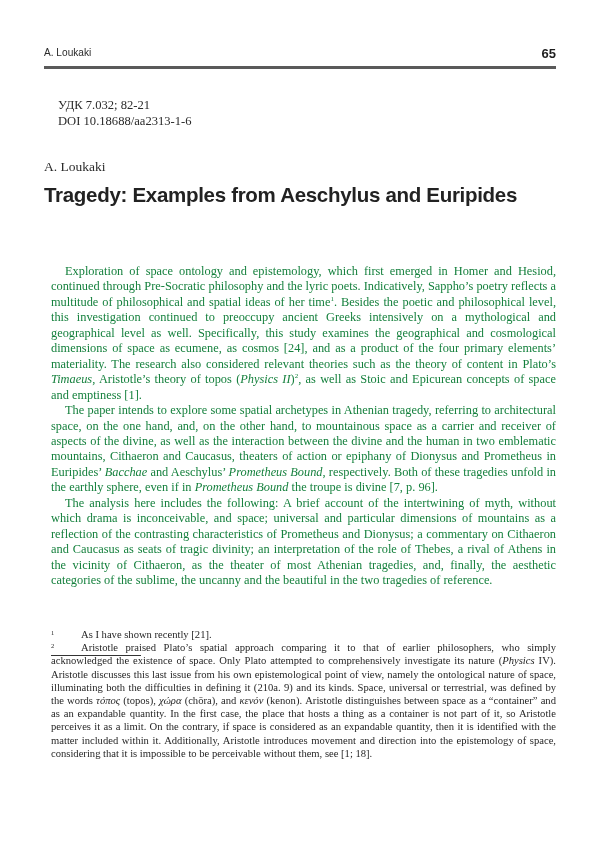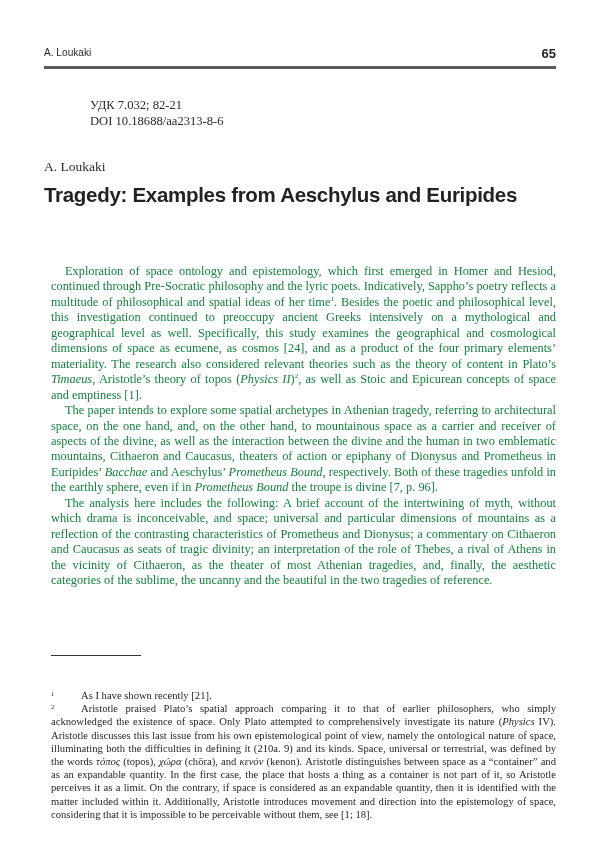--- a/index.html
+++ b/index.html
@@ -7,55 +7,55 @@
   .page { position: absolute; left: 0; top: 0; width: 556px; height: 855px; }
 
   .running-head { position: absolute; left: 44px; top: 46px; width: 512px; height: 18px;
     font-family: "Liberation Sans", sans-serif; font-size: 11.5px; }
   .running-head .author { position: absolute; left: 0; top: 0; color: #2a2a2a; transform: scaleX(0.88); transform-origin: left; }
   .running-head .pageno { position: absolute; right: 0; top: 0; font-weight: bold; font-size: 13px; }
   .head-rule { position: absolute; left: 44px; top: 66px; width: 512px; height: 3px; background: #5a5a5a; }
 
   .meta { position: absolute; left: 58px; top: 98px; font-family: "Liberation Serif", serif;
     font-size: 12.6px; line-height: 15.5px; color: #2a2a2a; }
-  .meta div { white-space: nowrap; margin-left: 32px; }
+  .meta div { white-space: nowrap; }
 
   .byline { position: absolute; left: 44px; top: 159px; font-family: "Liberation Serif", serif;
     font-size: 13.5px; color: #2a2a2a; }
 
   .title { position: absolute; left: 44px; top: 183px; width: 520px; font-family: "Liberation Sans", sans-serif;
     font-weight: bold; font-size: 20.5px; line-height: 24px; color: #222; letter-spacing: -0.3px; }
   .title div { white-space: nowrap; }
 
   .body { position: absolute; left: 51px; top: 264px; width: 505px; font-family: "Liberation Serif", serif;
     font-size: 12.35px; line-height: 15.45px; color: #15803d; text-align: justify; }
   .body p { margin: 0; text-indent: 14px; }
   .body em { font-style: italic; }
   sup { font-size: 7px; line-height: 0; vertical-align: 5px; }
 
   .fn-rule { position: absolute; left: 51px; top: 655px; width: 90px; height: 1px; background: #333; }
-  .footnotes { position: absolute; left: 51px; top: 689px; width: 505px; font-family: "Liberation Serif", serif;
+  .footnotes { position: absolute; left: 51px; top: 628px; width: 505px; font-family: "Liberation Serif", serif;
     font-size: 10.6px; line-height: 13.2px; color: #262626; text-align: justify; }
   .fn { position: relative; margin: 0; text-indent: 30px; }
   .fn .fn-mark { position: absolute; left: 0; top: 0; text-indent: 0; font-size: 6.5px; line-height: 10px; }
 </style>
 </head>
 <body>
 
 <div class="page">
 
   <div class="running-head">
     <span class="author">A. Loukaki</span>
     <span class="pageno">65</span>
   </div>
   <div class="head-rule"></div>
 
   <div class="meta">
     <div>УДК 7.032; 82-21</div>
-    <div>DOI 10.18688/aa2313-8-6</div>
+    <div>DOI 10.18688/aa2313-1-6</div>
   </div>
 
   <div class="byline">A. Loukaki</div>
 
   <div class="title">
     <div>Tragedy: Examples from Aeschylus and Euripides</div>
   </div>
 
   <div class="body">
     <p><span>Exploration of space ontology and epistemology, which first emerged in Homer and Hesiod, continued through Pre-Socratic philosophy and the lyric poets. Indicatively, Sappho’s poetry reflects a multitude of philosophical and spatial ideas of her time</span><sup>1</sup><span>. Besides the poetic and philosophical level, this investigation continued to preoccupy ancient Greeks intensively on a mythological and geographical level as well. Specifically, this study examines the geographical and cosmological dimensions of space as ecumene, as cosmos [24], and as a product of the four primary elements’ materiality. The research also considered relevant theories such as the theory of content in Plato’s </span><em>Timaeus</em><span>, Aristotle’s theory of topos (</span><em>Physics II</em><span>)</span><sup>2</sup><span>, as well as Stoic and Epicurean concepts of space and emptiness [1].</span></p>

